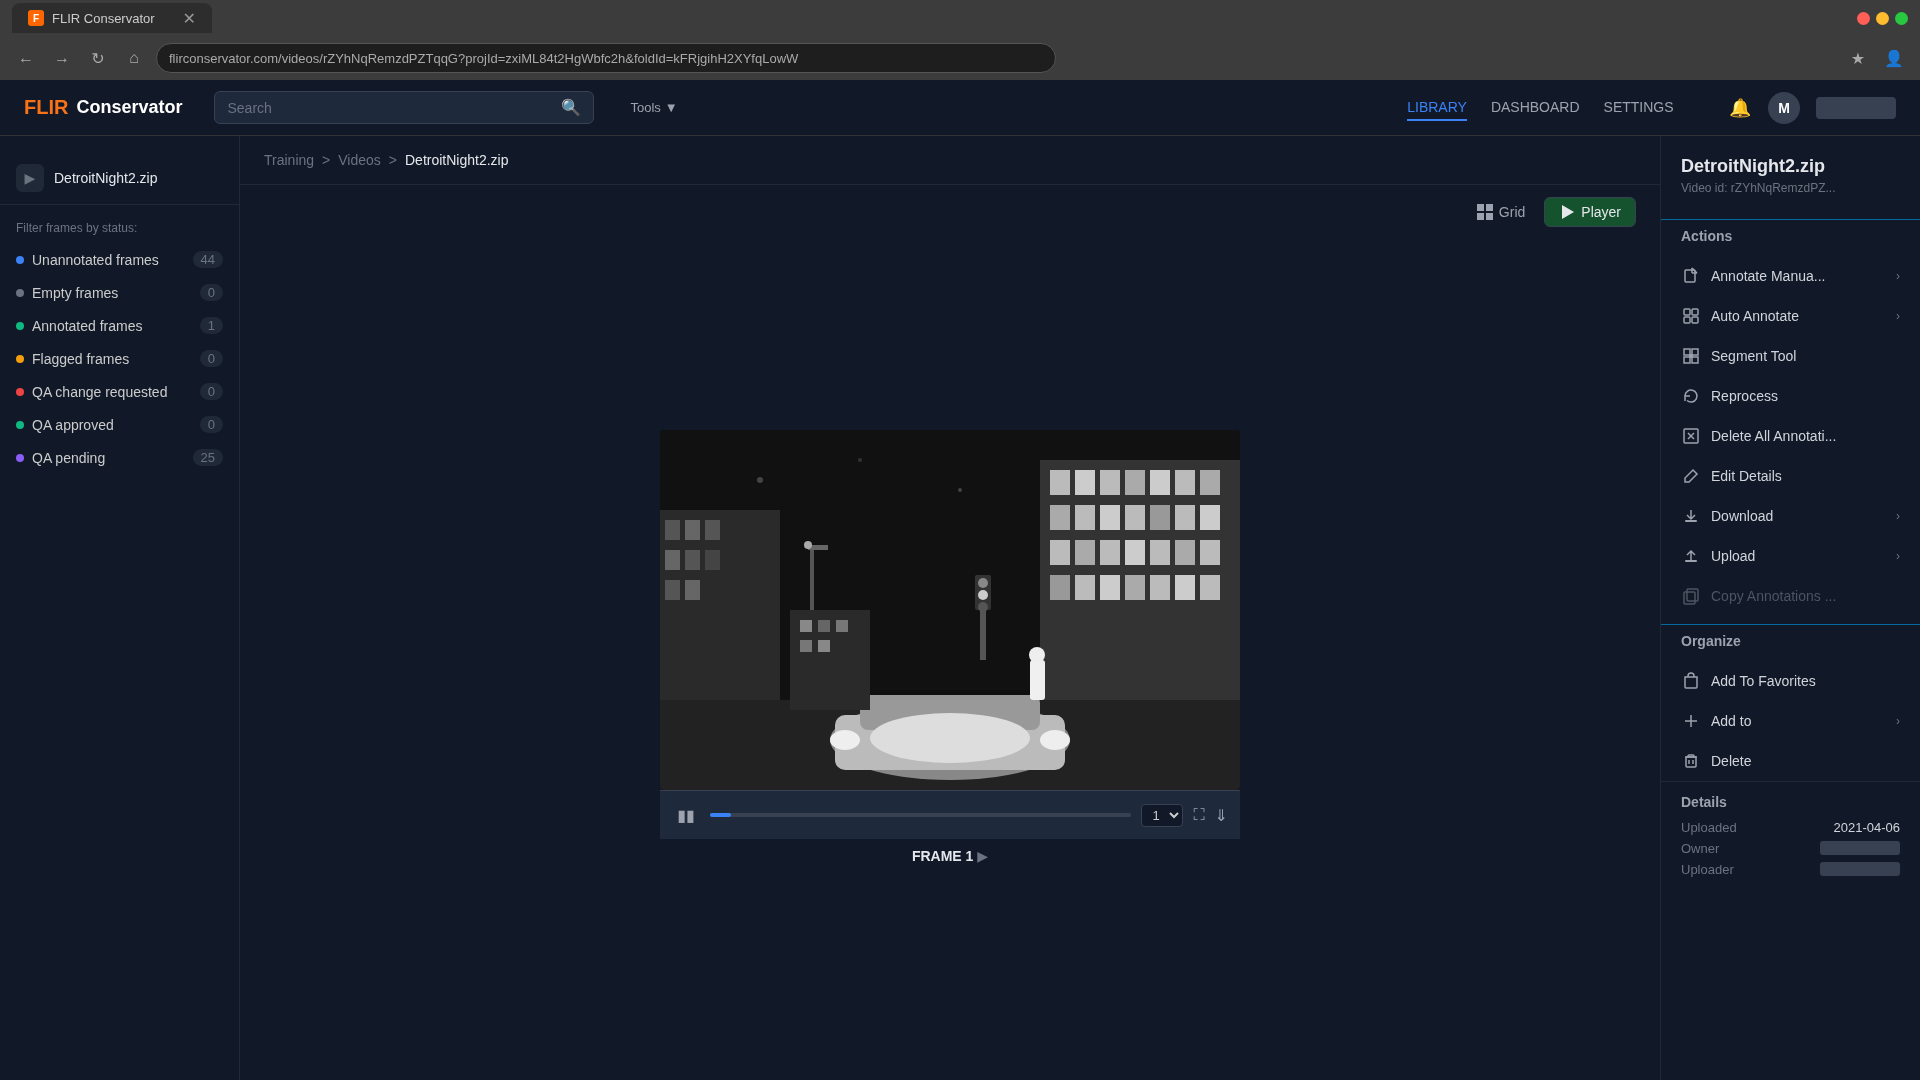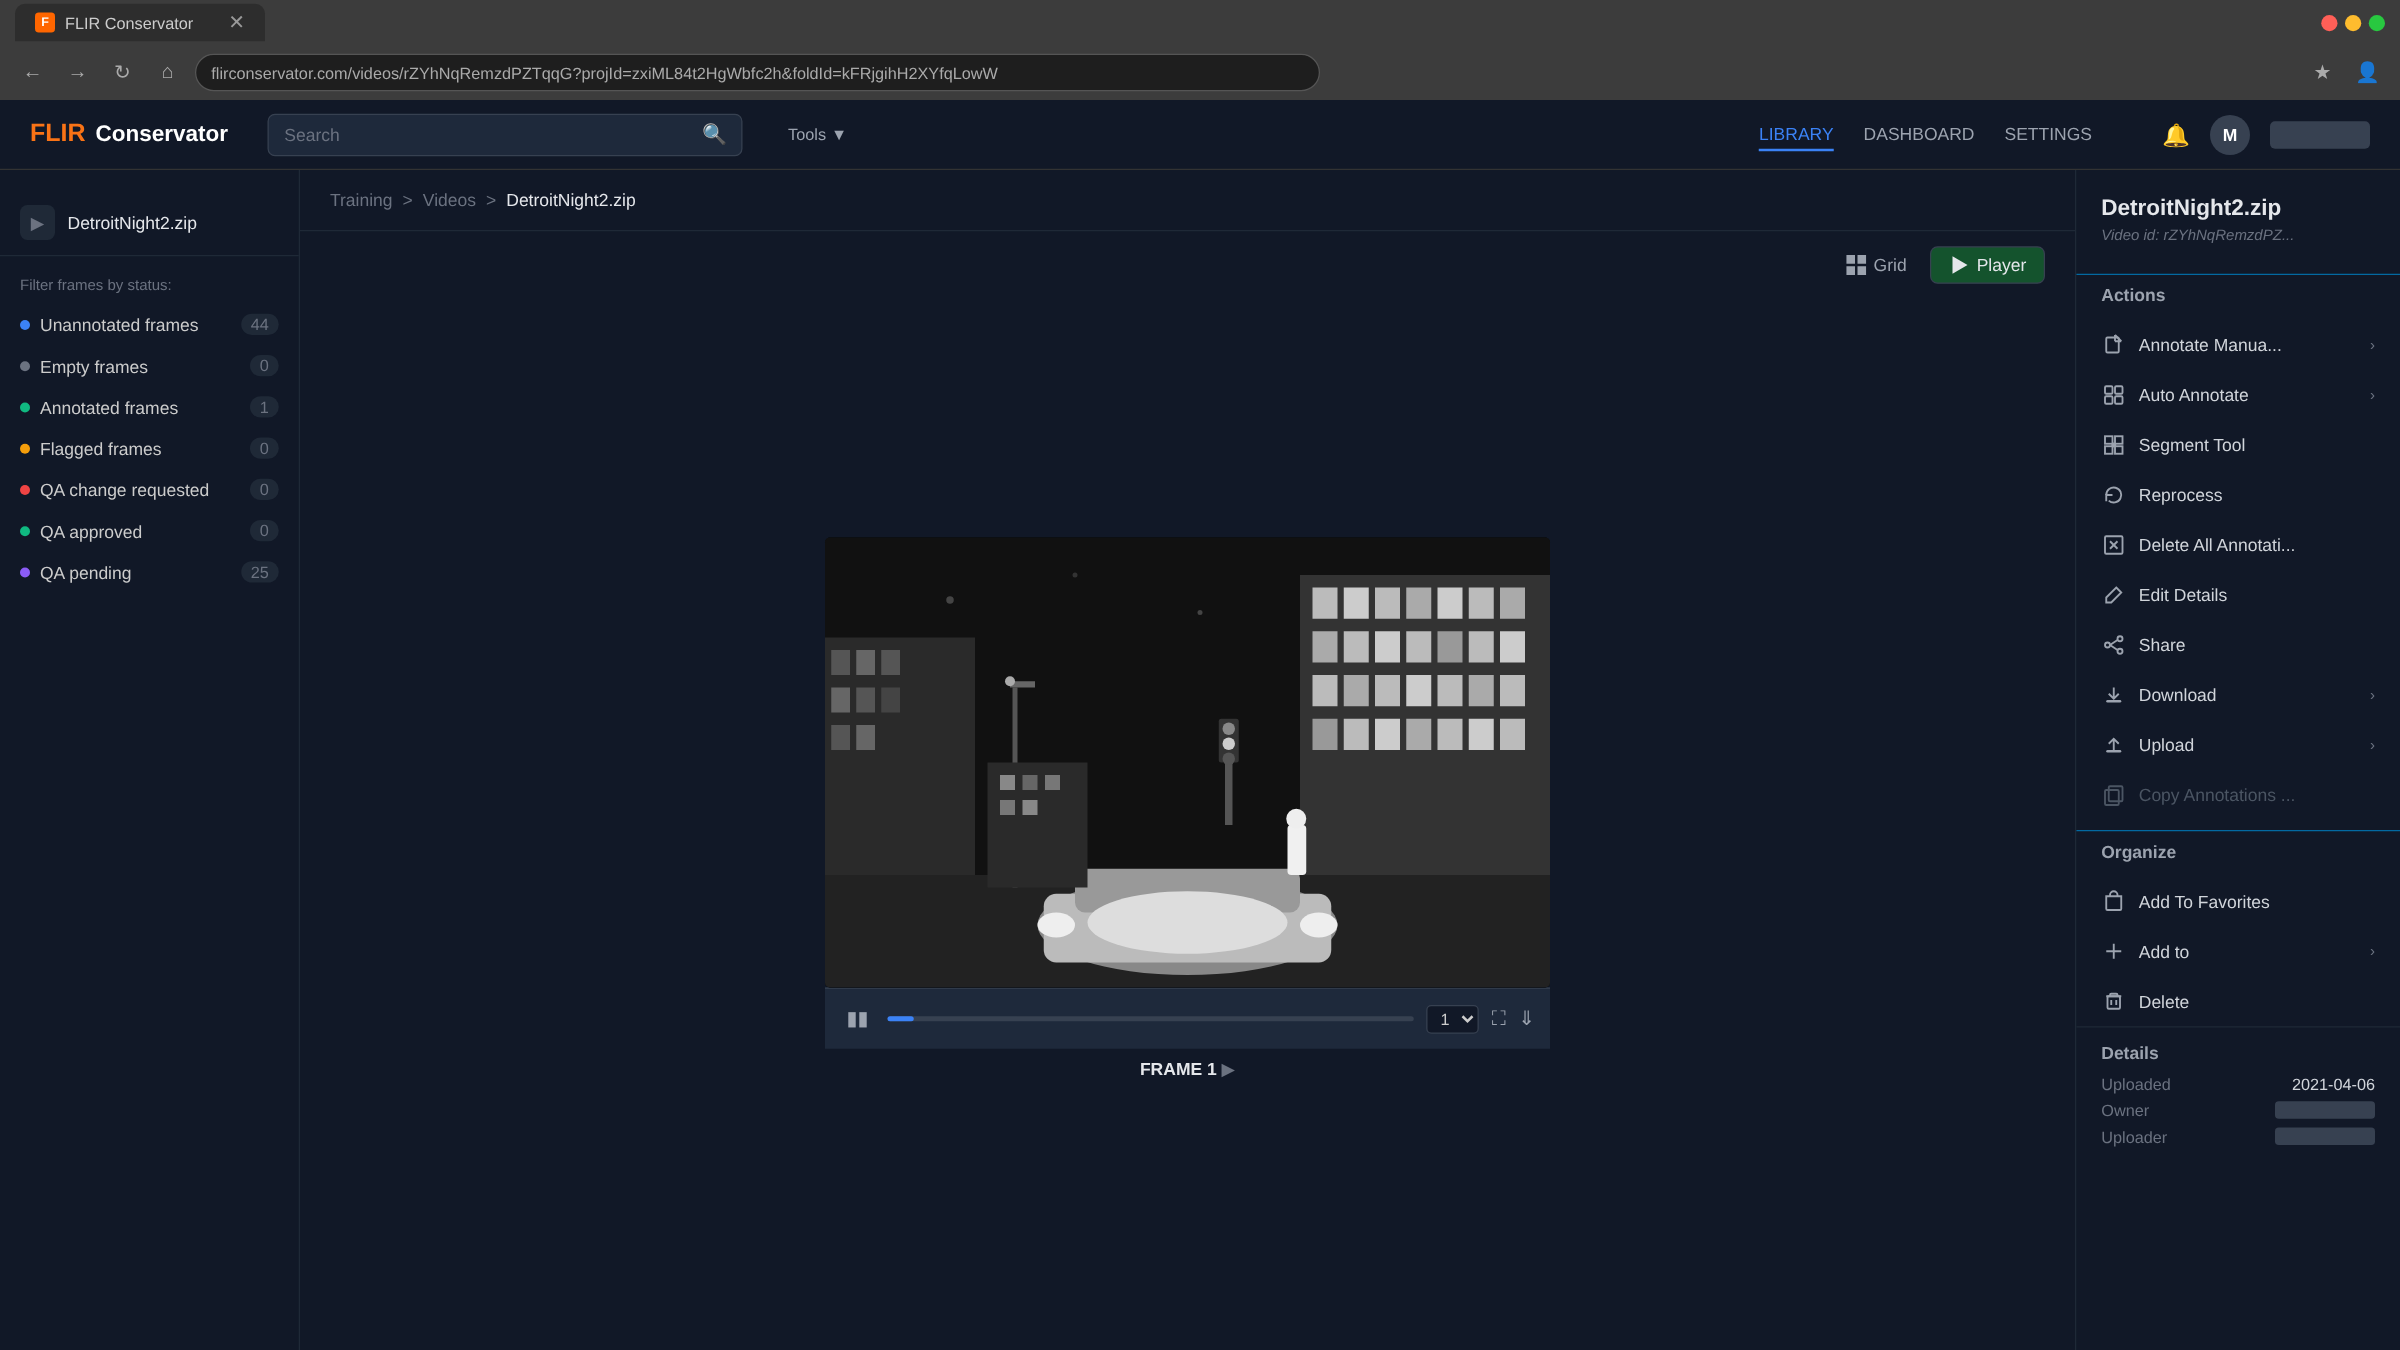--- a/index.html
+++ b/index.html
@@ -80,21 +80,21 @@
     .progress-fill { height: 100%; width: 5%; background: #3b82f6; border-radius: 2px; }
     .frame-select { background: #111827; border: 1px solid #374151; color: #ccc; font-size: 13px; border-radius: 4px; padding: 2px 6px; }
     .fullscreen-btn { background: transparent; border: none; color: #9ca3af; cursor: pointer; font-size: 16px; }
     .download-btn { background: transparent; border: none; color: #9ca3af; cursor: pointer; font-size: 16px; }
     .frame-label { color: #9ca3af; font-size: 14px; padding: 8px 0; }
     .frame-label strong { color: #e5e7eb; }
 
     
     .right-panel { width: 260px; background: #111827; border-left: 1px solid #1f2937; padding: 20px 0; overflow-y: auto; flex-shrink: 0; }
     .rp-title { font-size: 18px; color: #e5e7eb; font-weight: 600; padding: 0 20px 4px; }
-    .rp-subtitle { font-size: 12px; color: #6b7280; padding: 0 20px 16px; font-style: italic; }
+    .rp-subtitle { font-size: 12px; color: #6b7280; padding: 0 20px 16px; }
     .rp-section-title { font-size: 14px; color: #9ca3af; font-weight: 600; padding: 8px 20px 12px; border-top: 1px solid #0369a1; margin-top: 8px; }
     .rp-action { display: flex; align-items: center; justify-content: space-between; padding: 10px 20px; cursor: pointer; color: #d1d5db; font-size: 14px; }
     .rp-action-left { display: flex; align-items: center; gap: 10px; }
     .rp-action-icon { width: 20px; height: 20px; display: flex; align-items: center; justify-content: center; color: #9ca3af; font-size: 15px; }
     .rp-action-disabled { color: #4b5563; cursor: default; }
     .chevron { color: #6b7280; font-size: 12px; }
 
     .rp-details { padding: 12px 20px; border-top: 1px solid #1f2937; }
     .rp-details-title { font-size: 14px; color: #9ca3af; font-weight: 600; margin-bottom: 10px; }
     .detail-row { display: flex; justify-content: space-between; margin-bottom: 6px; }
@@ -438,34 +438,20 @@
                 <path d="M11 3l4 4-8 8H3v-4l8-8z"></path>
               </svg>
           </span>
           <span>Edit Details</span>
         </div>
       </div>
       <div class="rp-action">
         <div class="rp-action-left">
           <span class="rp-action-icon">
             <svg width="18" height="18" viewBox="0 0 18 18" fill="none" stroke="#9ca3af" stroke-width="1.5">
-                <circle cx="14" cy="4" r="2"></circle>
-                <circle cx="14" cy="14" r="2"></circle>
-                <circle cx="4" cy="9" r="2"></circle>
-                <line x1="6" y1="9" x2="12" y2="5"></line>
-                <line x1="6" y1="9" x2="12" y2="13"></line>
-              </svg>
-          </span>
-          <span>Share</span>
-        </div>
-      </div>
-      <div class="rp-action">
-        <div class="rp-action-left">
-          <span class="rp-action-icon">
-            <svg width="18" height="18" viewBox="0 0 18 18" fill="none" stroke="#9ca3af" stroke-width="1.5">
                 <path d="M9 3v9m-4-4l4 4 4-4"></path>
                 <rect x="3" y="13" width="12" height="2" rx="1" fill="#9ca3af" stroke="none"></rect>
               </svg>
           </span>
           <span>Download</span>
         </div>
         <span class="chevron">›</span>
       </div>
       <div class="rp-action">
         <div class="rp-action-left">

